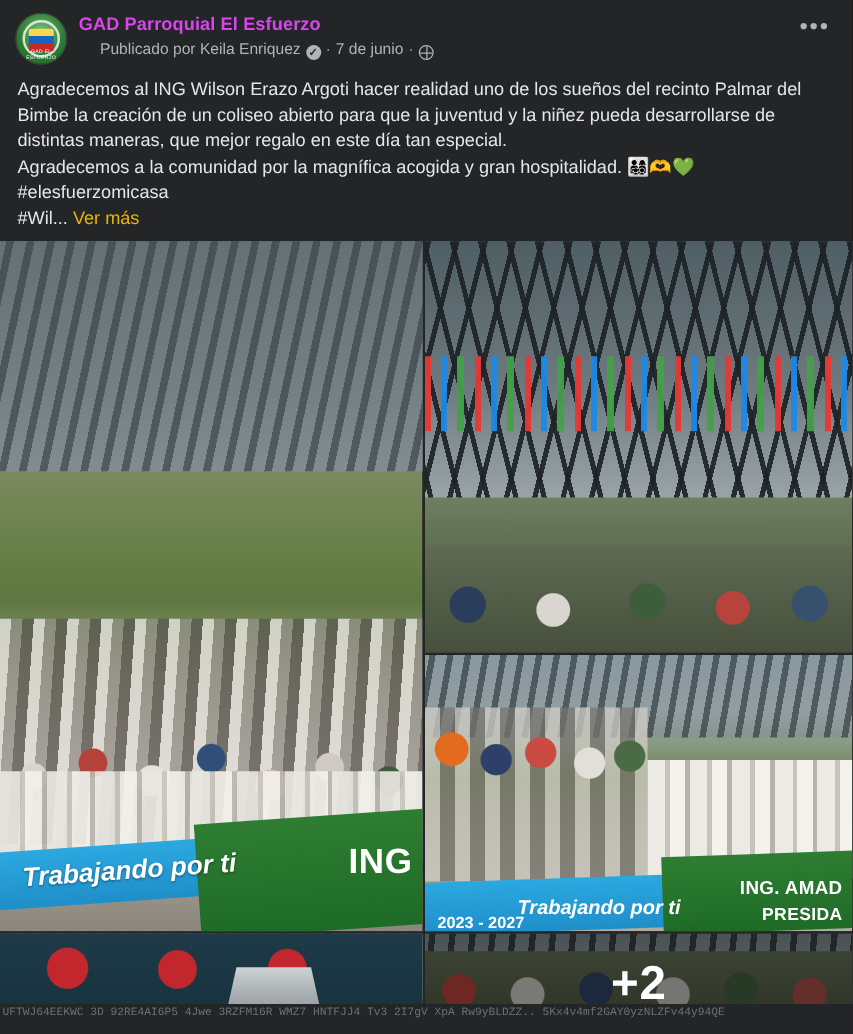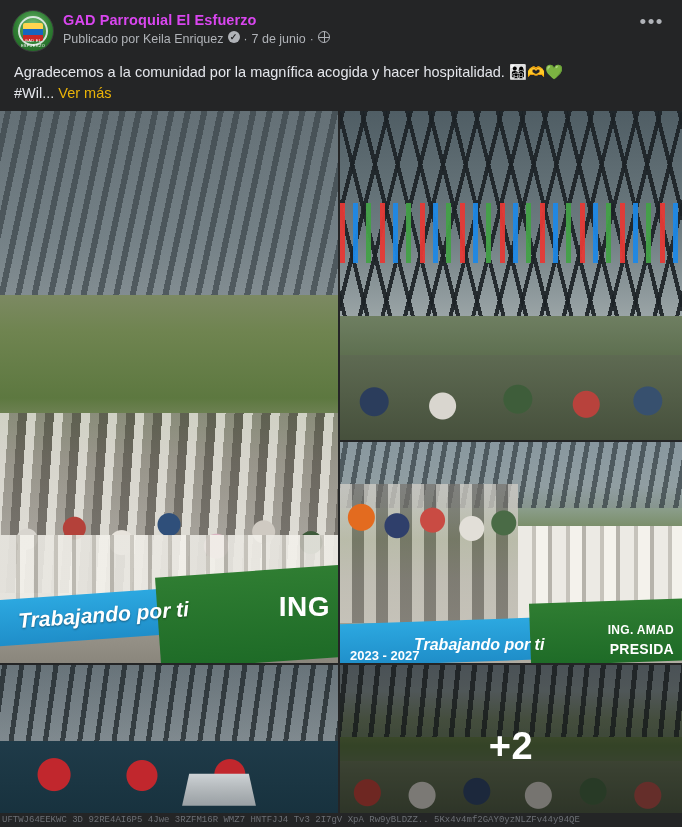--- a/index.html
+++ b/index.html
@@ -64,27 +64,28 @@
   }
   .page-name {
     color: #d946ef;
     font-size: 14.5px;
     font-weight: bold;
     line-height: 18px;
     letter-spacing: .1px;
   }
   .meta-line {
     display: flex;
-    align-items: flex-start;
+    align-items: flex-end;
     color: #b0b3b8;
     font-size: 12.5px;
     line-height: 17px;
     margin-top: 2px;
     gap: 4px;
     flex-wrap: nowrap;
+    margin-left: 17px;
   }
   .meta-line .sep { color: #b0b3b8; font-size: 12px; }
   .badge-check {
     width: 12px; height: 12px;
     border-radius: 50%;
     background: #b0b3b8;
     color: #242526;
     font-size: 9px;
     line-height: 12px;
     text-align: center;
@@ -256,21 +257,21 @@
     background: linear-gradient(180deg,#2ca8e0 0%, #1f8ec9 100%);
     transform: rotate(-2deg);
   }
   .p3 .bgreen {
     position: absolute; right: -8px; bottom: 0; width: 160px; height: 62px;
     background: linear-gradient(180deg,#2f7d32 0%, #1e6b27 100%);
     transform: rotate(-2deg);
   }
   .p3 .cap-years { left: 10px; bottom: 0; font-size: 13px; font-style: normal; font-weight: bold; }
   .p3 .cap-trab { left: 74px; bottom: 9px; font-size: 16px; }
-  .p3 .cap-ing { right: 8px; bottom: 26px; font-size: 12px; font-style: normal; letter-spacing: .3px; }
+  .p3 .cap-ing { right: 8px; bottom: 26px; font-size: 15px; font-style: normal; letter-spacing: .3px; }
   .p3 .cap-pres { right: 8px; bottom: 6px; font-size: 14px; font-style: normal; letter-spacing: .3px; }
 
   
   .p4 { grid-column: 1; grid-row: 5 / span 3; }
   .p4-bg {
     position: absolute; inset: 0;
     background: linear-gradient(180deg,#9bb0bb 0%, #a6b6b4 18%, #7d9460 34%, #6f8a52 46%, #5c7a6a 60%, #4a6a78 78%, #3b5a68 100%);
   }
   .p4 .roof4 {
     position: absolute; left: -14px; right: -14px; top: -8px; height: 95px;
@@ -327,21 +328,21 @@
     font-weight: bold;
     letter-spacing: .5px;
     cursor: pointer;
   }
   
   .gutter { background: #242526; }
   
   .bottom-strip {
     position: absolute;
     left: 0; right: 0; bottom: 0;
-    height: 14px;
+    height: 24px;
     background: #242526;
     color: #6d7076;
     font-size: 9px;
     line-height: 14px;
     overflow: hidden;
     white-space: nowrap;
     font-family: "Liberation Mono", monospace;
     padding-left: 2px;
     margin-top: 20px;
   }
@@ -365,21 +366,23 @@
         <span class="sep">·</span>
         <span>7 de junio</span>
         <span class="sep">·</span>
         <span class="globe-icon"></span>
       </div>
     </div>
     <div class="more-btn">•••</div>
   </div>
 
   <div class="post-body">
-    <p>Agradecemos a la comunidad por la magnífica acogida y hacer hospitalidad.  👨‍👩‍👧‍👦🫶💚</p>
+    <p>Agradecemos al ING Wilson Erazo Argoti hacer realidad uno de los sueños del recinto Palmar del Bimbe la creación de un coliseo abierto para que la juventud y la niñez pueda desarrollarse de distintas maneras, que mejor regalo en este día tan especial.</p>
+    <p>Agradecemos a la comunidad por la magnífica acogida y gran hospitalidad.  👨‍👩‍👧‍👦🫶💚</p>
+    <p class="hashtag">#elesfuerzomicasa</p>
     <p>
       <span class="hashtag">#Wil...</span>
       <span class="see-more">Ver más</span>
     </p>
   </div>
 
   <div class="photo-grid">
 
     <div class="ph p1">
       <div class="p1-sky"></div>

